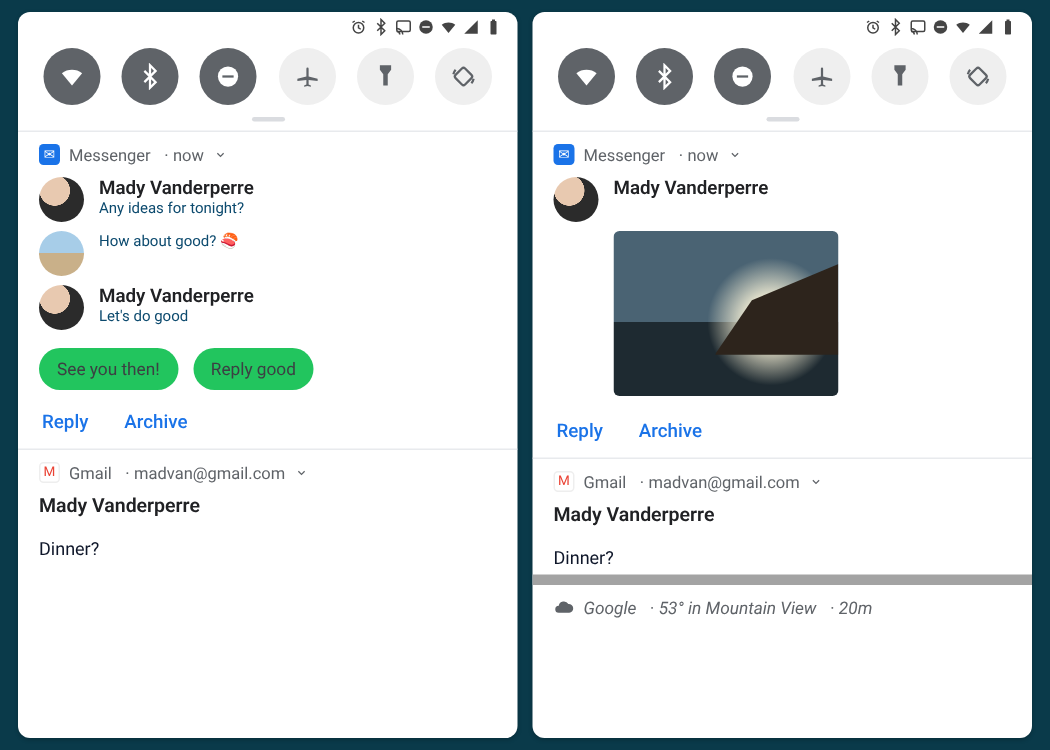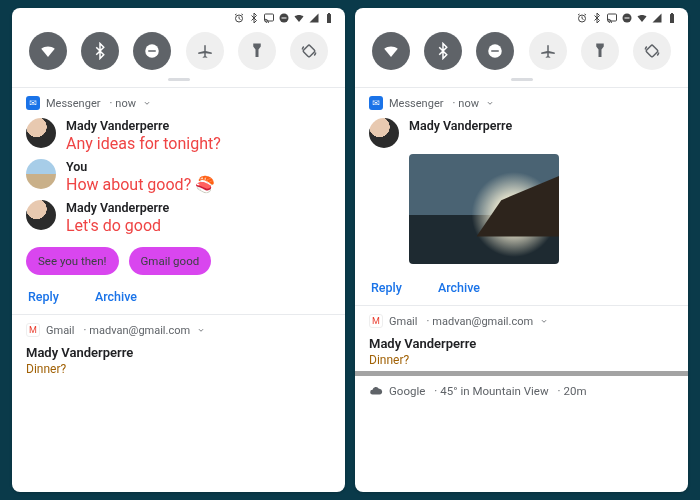--- a/index.html
+++ b/index.html
@@ -70,50 +70,50 @@
   }
   .appicon.msg { background: #1a73e8; }
   .appicon.gm  { background: #fff; color:#ea4335; border:1px solid #eee; }
   .dot::before { content: "·"; margin: 0 3px; }
   .chev { width: 10px; height: 10px; }
   .msg-item { display:flex; gap:10px; margin:6px 0; align-items:flex-start; }
   .avatar { width:30px; height:30px; border-radius:50%; flex:none; }
   .av1 { background: radial-gradient(circle at 35% 30%, #e8c9b0 0 35%, #2b2b2b 36% 100%); }
   .av2 { background: linear-gradient(#a7cde8 50%, #c9b089 50%); }
   .msg-name { font-weight: 600; font-size: 12.5px; }
-  .msg-body { color:#ef4444; font-size:16px; margin-top:1px; }
+  .msg-body { color:#0c4a6e; font-size:10px; margin-top:1px; }
   .chips { display:flex; gap:10px; margin:12px 0 6px 0; }
   .chip {
-    background:#d946ef; border-radius:18px;
+    background:#22c55e; border-radius:18px;
     padding:7px 12px; font-size:11.5px; color:#3c4043;
     white-space:nowrap;
     text-align:center;
   }
-  .actions { display:flex; gap:36px; padding:8px 0 6px 2px; }
+  .actions { display:flex; gap:24px; padding:8px 0 6px 2px; }
   .action { color:#1a73e8; font-weight:500; font-size:12.5px; }
   .gm-sender { font-weight:600; font-size:13px; margin-top:2px; }
-  .gm-subj { color:#a16207; font-size:12px; margin-top:2px; }
+  .gm-subj { color:#0f172a; font-size:12px; margin-top:14px; }
 
   .imgblock {
     width: 150px; height: 110px; margin: 4px 0 8px 40px;
     border-radius: 4px; overflow:hidden;
     background:
       radial-gradient(circle at 70% 55%, rgba(255,248,220,0.95) 0 12%, rgba(255,248,220,0) 35%),
       linear-gradient(180deg,#4a6373 0 55%, #1e2a31 55% 100%);
     position:relative;
   }
   .imgblock::after{
     content:""; position:absolute; right:0; top:20%; width:55%; height:55%;
     background:#2d241c;
     clip-path: polygon(100% 0, 100% 100%, 0 100%, 30% 40%);
   }
   .weather-row {
     display:flex; align-items:center; gap:6px;
     font-size:11.5px; color:#5f6368;
-    padding:8px 14px; border-top:5px solid #a3a3a3;
+    padding:8px 14px; border-top:7px solid #a3a3a3;font-style:italic;
   }
   .cloud { width:14px; height:14px; }
   .sicon svg, .chev svg, .cloud svg { width:100%; height:100%; display:block; }
 </style>
 </head>
 <body>
 
 <div class="phone">
   <div class="status-row">
     <span class="sicon">
@@ -208,34 +208,33 @@
     <div class="msg-item">
       <div class="avatar av1"></div>
       <div>
         <div class="msg-name">Mady Vanderperre</div>
         <div class="msg-body">Any ideas for tonight?</div>
       </div>
     </div>
     <div class="msg-item">
       <div class="avatar av2"></div>
       <div>
-        <div class="msg-name">You</div>
         <div class="msg-body">How about good? 🍣</div>
       </div>
     </div>
     <div class="msg-item">
       <div class="avatar av1"></div>
       <div>
         <div class="msg-name">Mady Vanderperre</div>
         <div class="msg-body">Let's do good</div>
       </div>
     </div>
     <div class="chips">
       <div class="chip">See you then!</div>
-      <div class="chip">Gmail good</div>
+      <div class="chip">Reply good</div>
     </div>
     <div class="actions">
       <span class="action">Reply</span>
       <span class="action">Archive</span>
     </div>
   </div>
 
   <div class="card">
     <div class="card-head">
       <span class="appicon gm">M</span>
@@ -371,16 +370,16 @@
     <div class="gm-subj">Dinner?</div>
   </div>
 
   <div class="weather-row">
     <span class="cloud">
         <svg viewBox="0 0 24 24" fill="currentColor">
           <path d="M6 18a4 4 0 010-8 6 6 0 0111-2 5 5 0 011 10H6z"></path>
         </svg>
       </span>
     <span>Google</span>
-    <span class="dot">45° in Mountain View</span>
+    <span class="dot">53° in Mountain View</span>
     <span class="dot">20m</span>
   </div>
 </div>
 
 </body></html>

